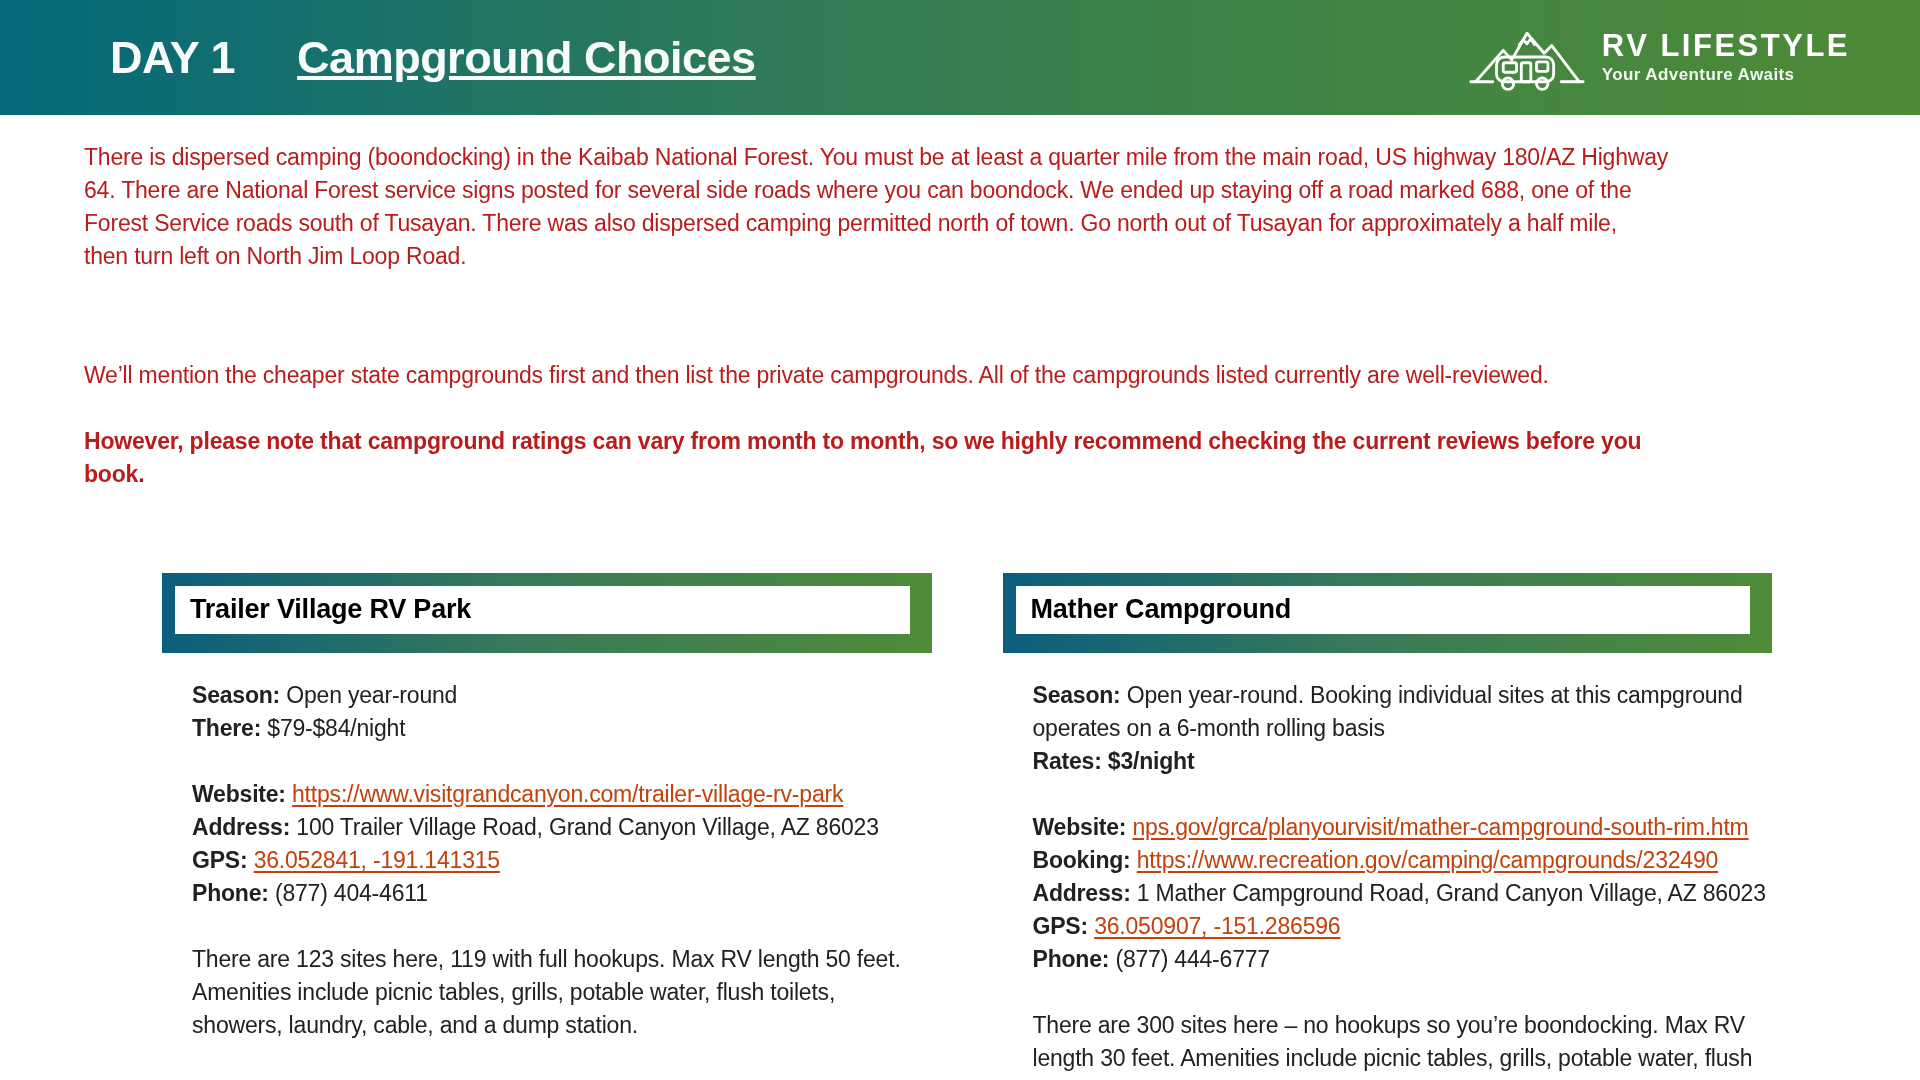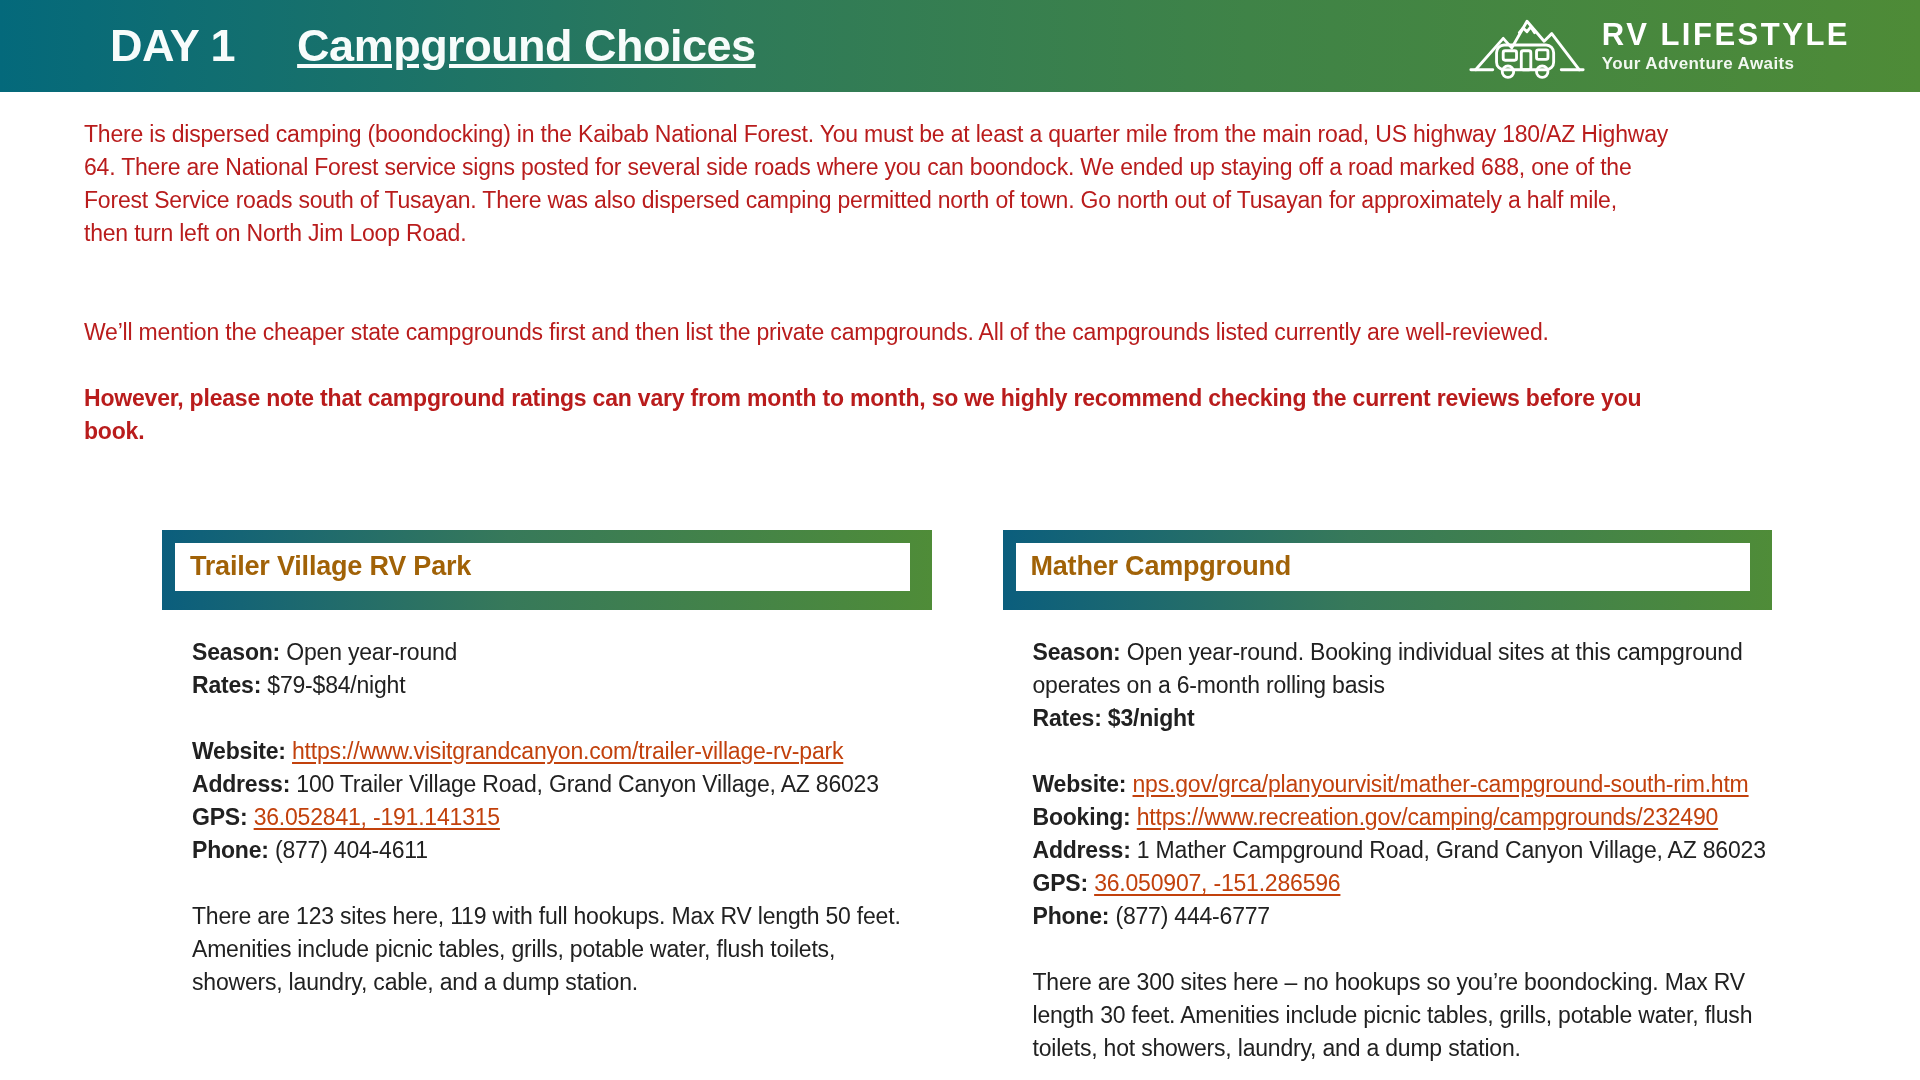--- a/index.html
+++ b/index.html
@@ -4,21 +4,21 @@
 <style>
   html,body { margin:0; padding:0; }
   body {
     width:1920px; height:1080px; overflow:hidden;
     background:#ffffff; color:#212121;
     font-family:"Liberation Sans", sans-serif;
   }
 
   
   .page-header {
-    height:92px;
+    height:115px;
     background:linear-gradient(90deg, #04697B 0%, #2E7A59 38%, #3F8347 65%, #4E8B37 100%);
     display:flex; align-items:center;
   }
   .title-wrap { padding-left:110px; display:flex; align-items:baseline; }
   .day-label, .page-title {
     font-size:45px; font-weight:bold; color:#F7FCFB; letter-spacing:-0.5px;
   }
   .page-title { margin-left:62px;text-decoration:underline; }
 
   .brand { margin-left:auto; padding-right:70px; display:flex; align-items:center; }
@@ -32,35 +32,35 @@
   }
 
   
   .content { padding:0 75px 0 84px; }
   .para {
     font-size:23px; line-height:33px; letter-spacing:-0.2px;
     white-space:pre-line; margin:0; color:#b91c1c;
   }
   .para1 { margin-top:26px; }
   .para2 { margin-top:33px; }
-  .para2 .normal-part { display:block; }
+  .para2 .normal-part { display:block;margin-top:20px; }
   .para2 .bold-part { display:block; font-weight:bold; white-space:pre-line; }
 
   
   .cards { display:flex; margin:49px 73px 0 78px; gap:71px; }
   .card { flex:1; min-width:0; }
   .card-banner {
     background:linear-gradient(90deg, #0B5E7D 0%, #37795A 45%, #4F8C38 100%);
     padding:13px 22px 19px 13px;
   }
   .card-banner-inner {
     background:#ffffff; padding:8px 10px 9px 15px;
   }
   .card-title {
-    font-size:27px; font-weight:bold; color:#a16207; line-height:31px; letter-spacing:-0.2px;
+    font-size:27px; font-weight:bold; color:#000000; line-height:31px; letter-spacing:-0.2px;
   }
   .card-body {
     padding:26px 0 0 30px;
     font-size:23px; line-height:33px; letter-spacing:-0.2px;
   }
   .row { }
   .gap { height:33px; }
   .lbl { font-weight:bold; }
   .prewrap { white-space:pre-line; }
   .link { color:#c2410c; text-decoration:underline; text-underline-offset:3px; }
@@ -110,21 +110,21 @@
   <div class="cards">
 
     <section class="card">
       <div class="card-banner">
         <div class="card-banner-inner">
           <span class="card-title">Trailer Village RV Park</span>
         </div>
       </div>
       <div class="card-body">
         <div class="row"><span class="lbl">Season:</span> <span>Open year-round</span></div>
-        <div class="row"><span class="lbl">Rates:</span> <span>$79-$84/night</span></div>
+        <div class="row"><span class="lbl">There:</span> <span>$79-$84/night</span></div>
         <div class="gap"></div>
         <div class="row"><span class="lbl">Website:</span> <span class="link">https://www.visitgrandcanyon.com/trailer-village-rv-park</span></div>
         <div class="row"><span class="lbl">Address:</span> <span>100 Trailer Village Road, Grand Canyon Village, AZ 86023</span></div>
         <div class="row"><span class="lbl">GPS:</span> <span class="link">36.052841, -191.141315</span></div>
         <div class="row"><span class="lbl">Phone:</span> <span>(877) 404-4611</span></div>
         <div class="gap"></div>
         <div class="prewrap">There are 123 sites here, 119 with full hookups. Max RV length 50 feet.
 Amenities include picnic tables, grills, potable water, flush toilets,
 showers, laundry, cable, and a dump station.</div>
       </div>

